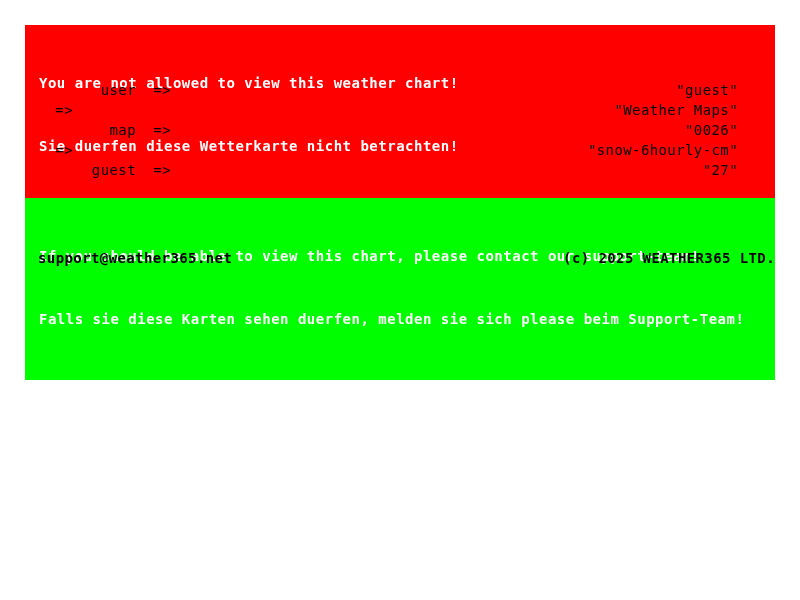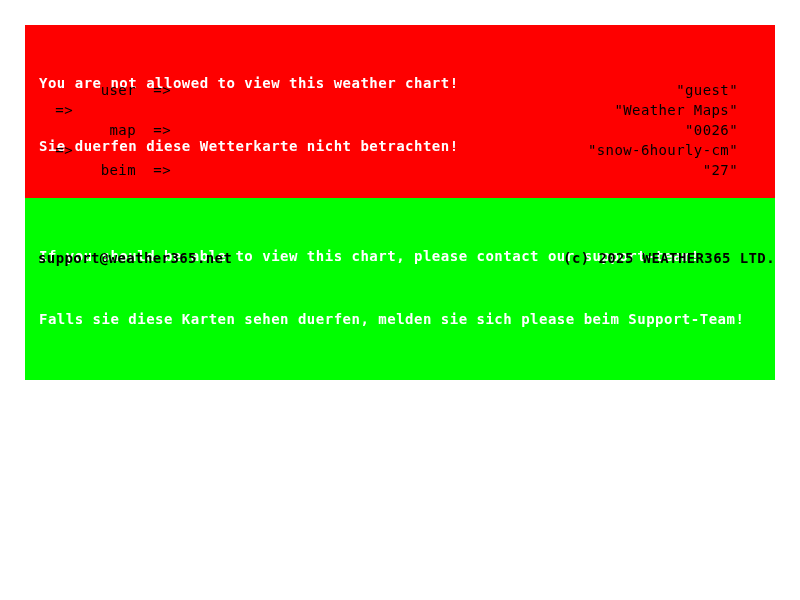--- a/index.html
+++ b/index.html
@@ -122,21 +122,21 @@
       <span class="param-arrow">=&gt;</span>
       <span class="param-value">"0026"</span>
     </div>
 
     <div class="param-row">
       <span class="param-arrow">=&gt;</span>
       <span class="param-value">"snow-6hourly-cm"</span>
     </div>
 
     <div class="param-row">
-      <span class="param-key">beim</span>
+      <span class="param-key">guest</span>
       <span class="param-arrow">=&gt;</span>
       <span class="param-value">"27"</span>
     </div>
 
   </div>
 
   <div class="banner banner-info">
     <span class="banner-line">If you should be able to view this chart, please contact our support-team!</span>
     <span class="banner-line">Falls sie diese Karten sehen duerfen, melden sie sich please beim Support-Team!</span>
   </div>

